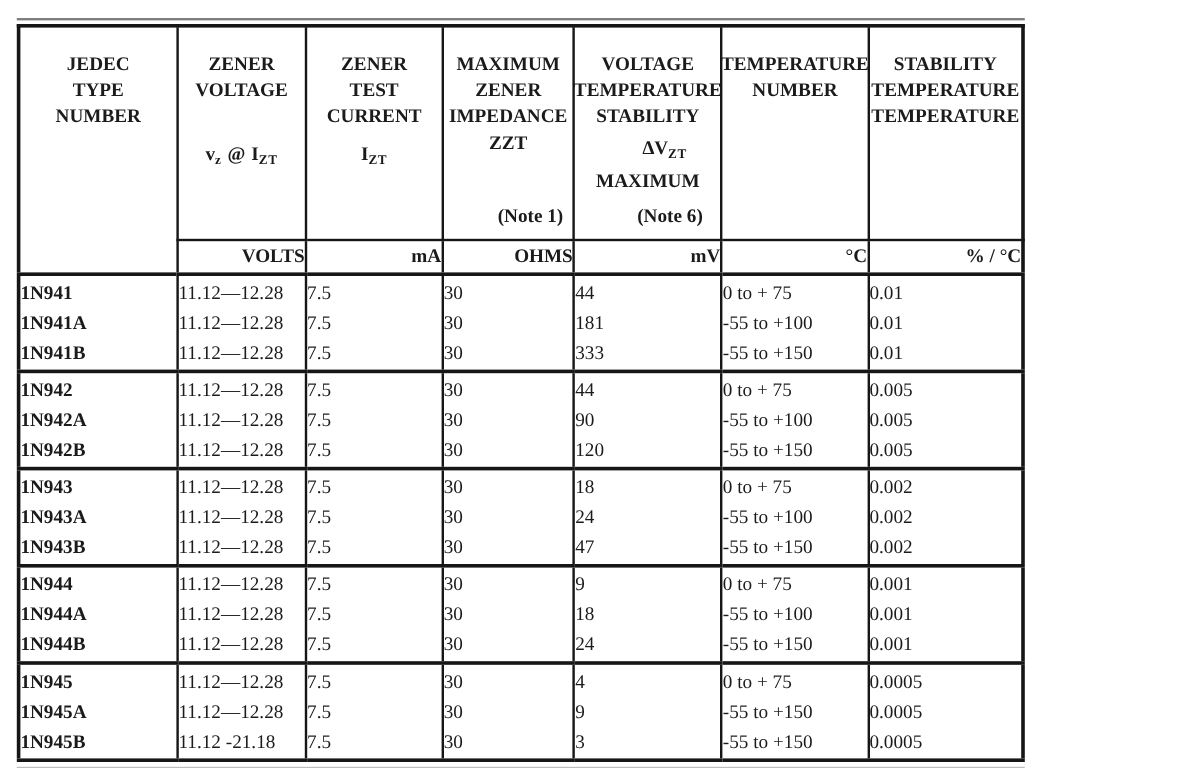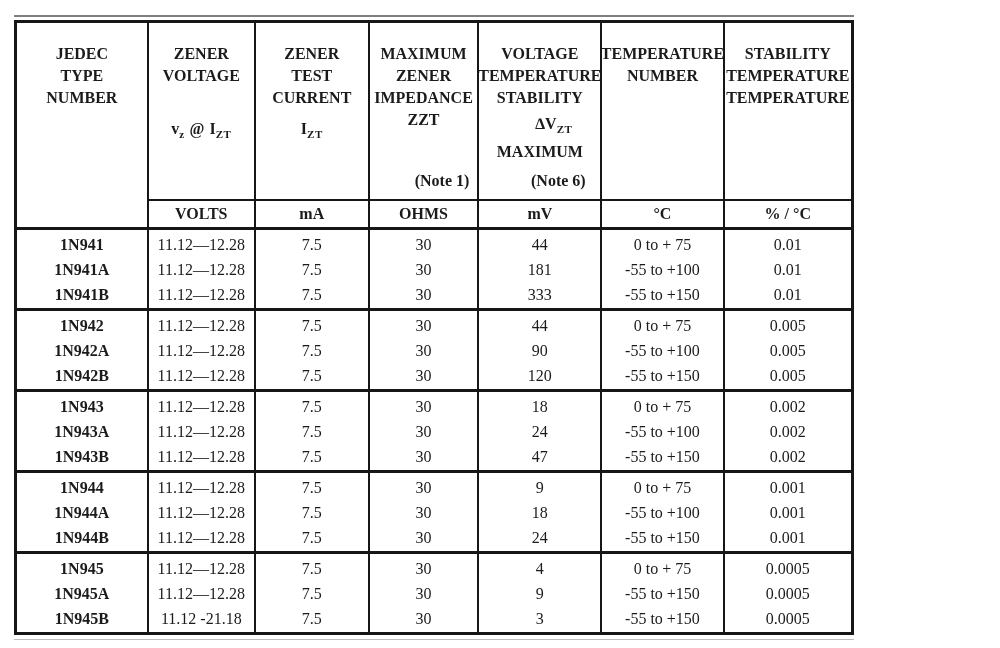--- a/index.html
+++ b/index.html
@@ -69,28 +69,28 @@
     padding-bottom: 9px;
     font-weight: bold;
     line-height: 18px;
     margin-left: 37px;
   }
   
   tr.units th {
     height: 26px;
     font-size: 16px;
     font-weight: bold;
-    text-align: center;
+    text-align: right;
     vertical-align: middle;
     border-bottom: 3px solid #161616;
   }
   
   tbody td {
     height: 78px;
-    text-align: center;
+    text-align: left;
     vertical-align: middle;
     font-size: 16px;
     border-top: 3px solid #161616;
     border-bottom: 3px solid #161616;
   }
   .vline { line-height: 25px; white-space: nowrap; }
   .vline.bold { font-weight: bold; }
 </style>
 </head>
 <body>

